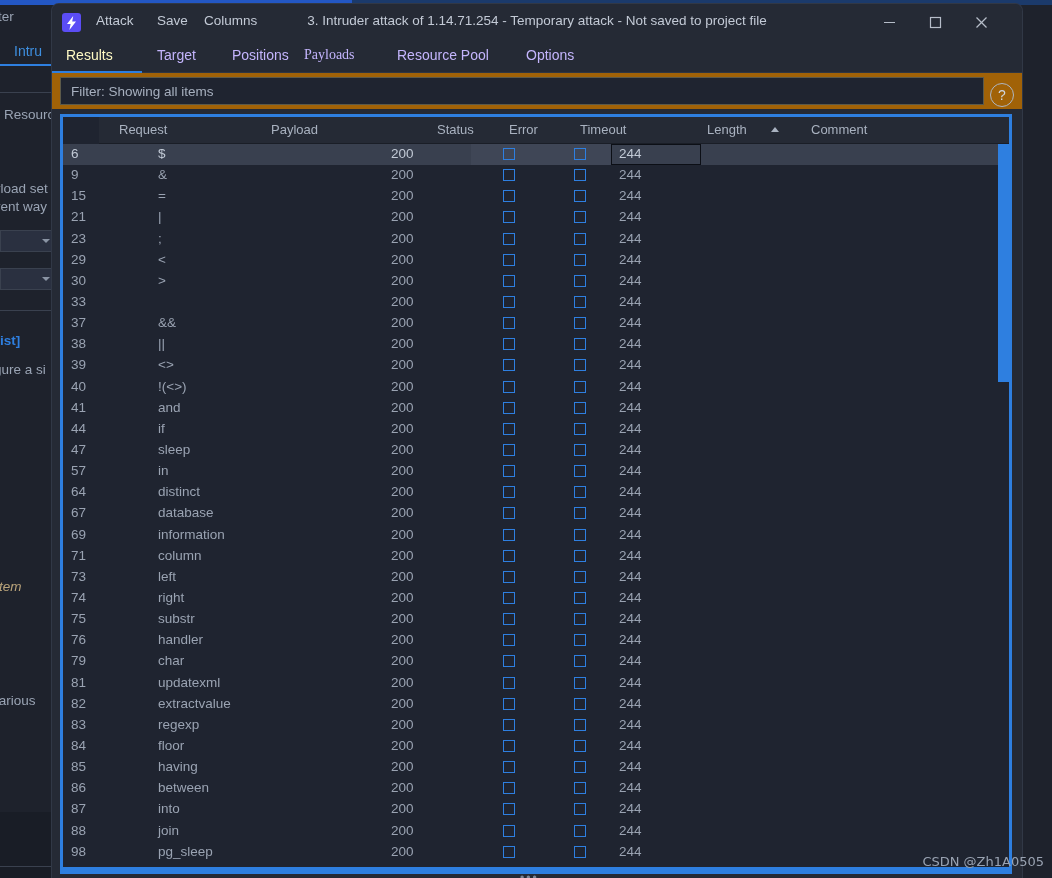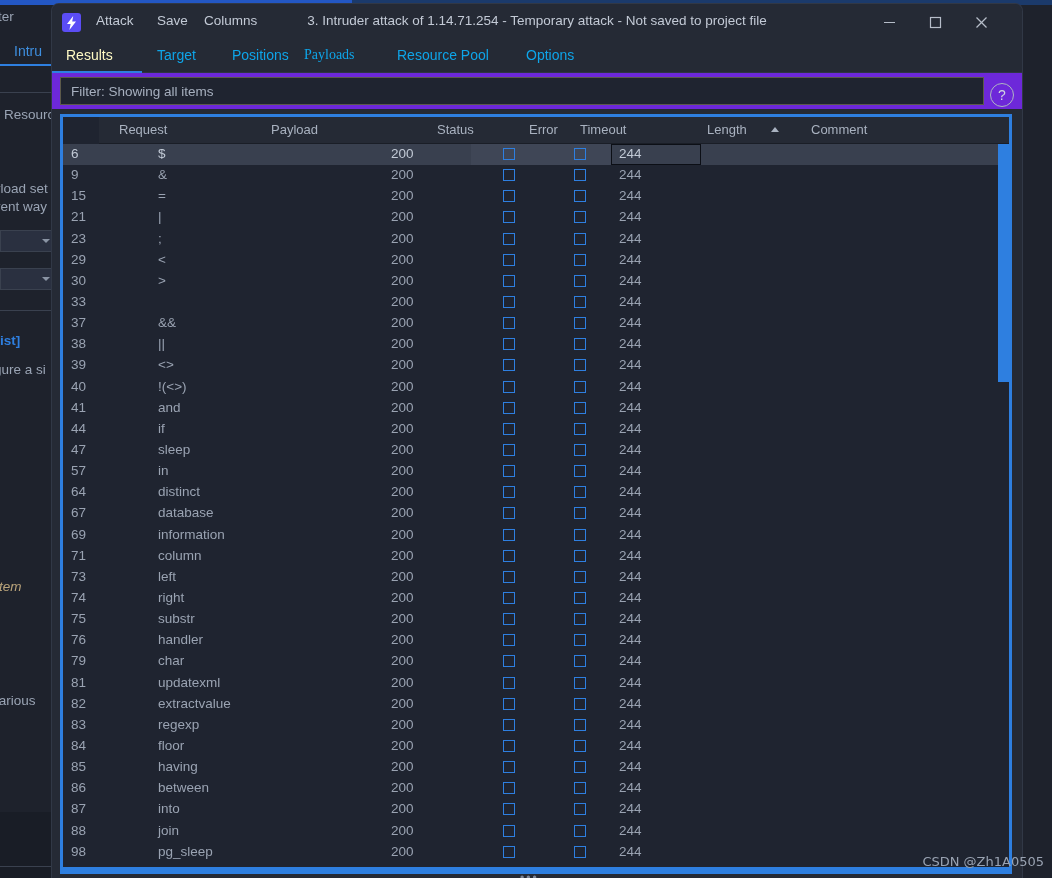--- a/index.html
+++ b/index.html
@@ -59,27 +59,27 @@
     color:#c3cad6;font-size:13.5px;pointer-events:none;
   }
   .wbtn{position:absolute;top:0;width:46px;height:36px;display:flex;align-items:center;justify-content:center;color:#b6bdc9;}
   #btn-min{right:110px;}
   #btn-max{right:64px;}
   #btn-close{right:18px;}
   .wbtn svg{display:block;}
 
   
   #tabstrip{position:relative;height:33px;background:#252a35;}
-  .tab{position:absolute;top:7px;font-size:14px;color:#0ea5e9;cursor:default;white-space:nowrap;}
+  .tab{position:absolute;top:7px;font-size:14px;color:#c4b5fd;cursor:default;white-space:nowrap;}
   .tab.active{color:#fef9c3;}
   #tab-underline{position:absolute;top:31px;height:2px;background:#2e7fe0;}
   #tabstrip-line{position:absolute;left:0;right:0;top:32px;height:1px;background:#2f3643;}
 
   
-  #filterbar{position:relative;height:36px;background:#6d28d9;}
+  #filterbar{position:relative;height:36px;background:#a16207;}
   #filter-input{
     position:absolute;left:8px;top:4px;width:924px;height:28px;
     background:#1f2430;border:1px solid #5c5a4a;box-sizing:border-box;
     display:flex;align-items:center;padding-left:10px;
     color:#a7b0bf;font-size:13.5px;
   }
   #help-icon{position:absolute;left:938px;top:10px;width:22px;height:22px;
     border:1.6px solid #aeb6c2;border-radius:50%;
     display:flex;align-items:center;justify-content:center;
     color:#cfd6e0;font-size:14px;line-height:1;}
@@ -201,21 +201,21 @@
     <div id="filter-input">Filter: Showing all items</div>
     <div id="help-icon">?</div>
   </div>
 
   <div id="results-panel">
     <div id="table-header">
       <div id="sort-caret"></div>
     <div class="th" style="left: 20px;">Request</div>
         <div class="th" style="left: 172px;">Payload</div>
         <div class="th" style="left: 338px;">Status</div>
-        <div class="th" style="left: 430px;">Error</div>
+        <div class="th" style="left: 410px;">Error</div>
         <div class="th" style="left: 481px;">Timeout</div>
         <div class="th" style="left: 608px;">Length</div>
         <div class="th" style="left: 712px;">Comment</div>
       </div>
     <div id="rows-viewport">
         <div class="row selected">
           <div id="sel-row-bg"></div>
           <div id="sel-col-err"></div>
           <div id="sel-col-tim"></div>
           <div class="cell c-req">6</div>

